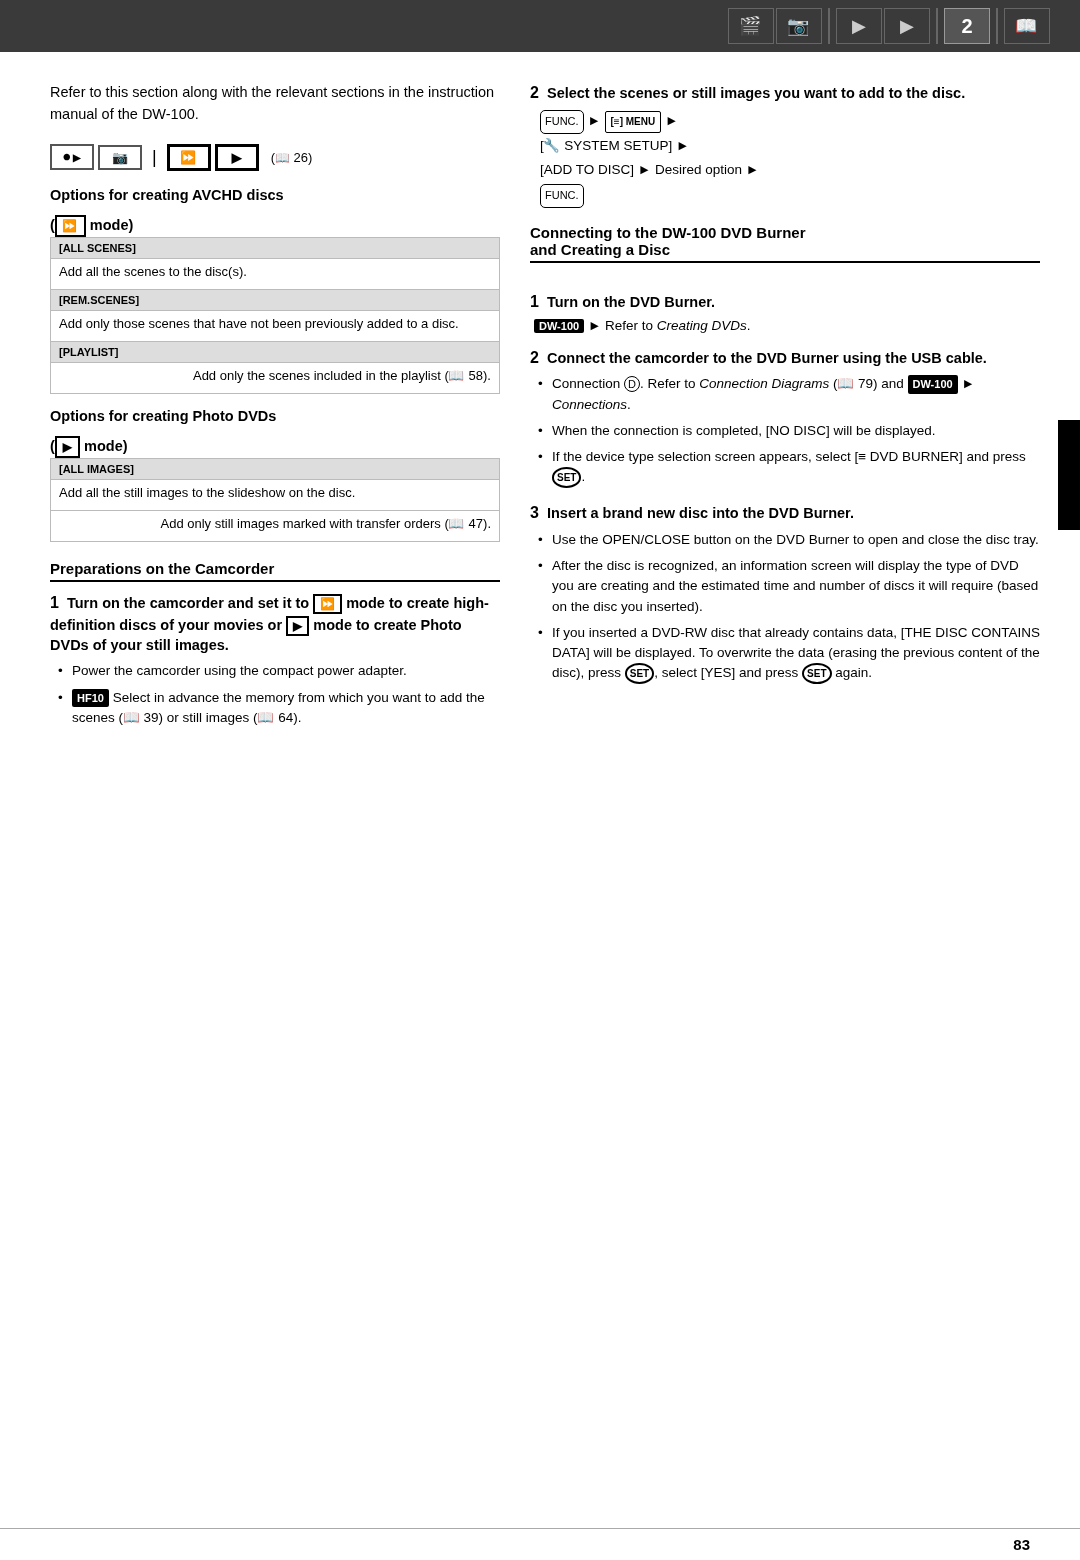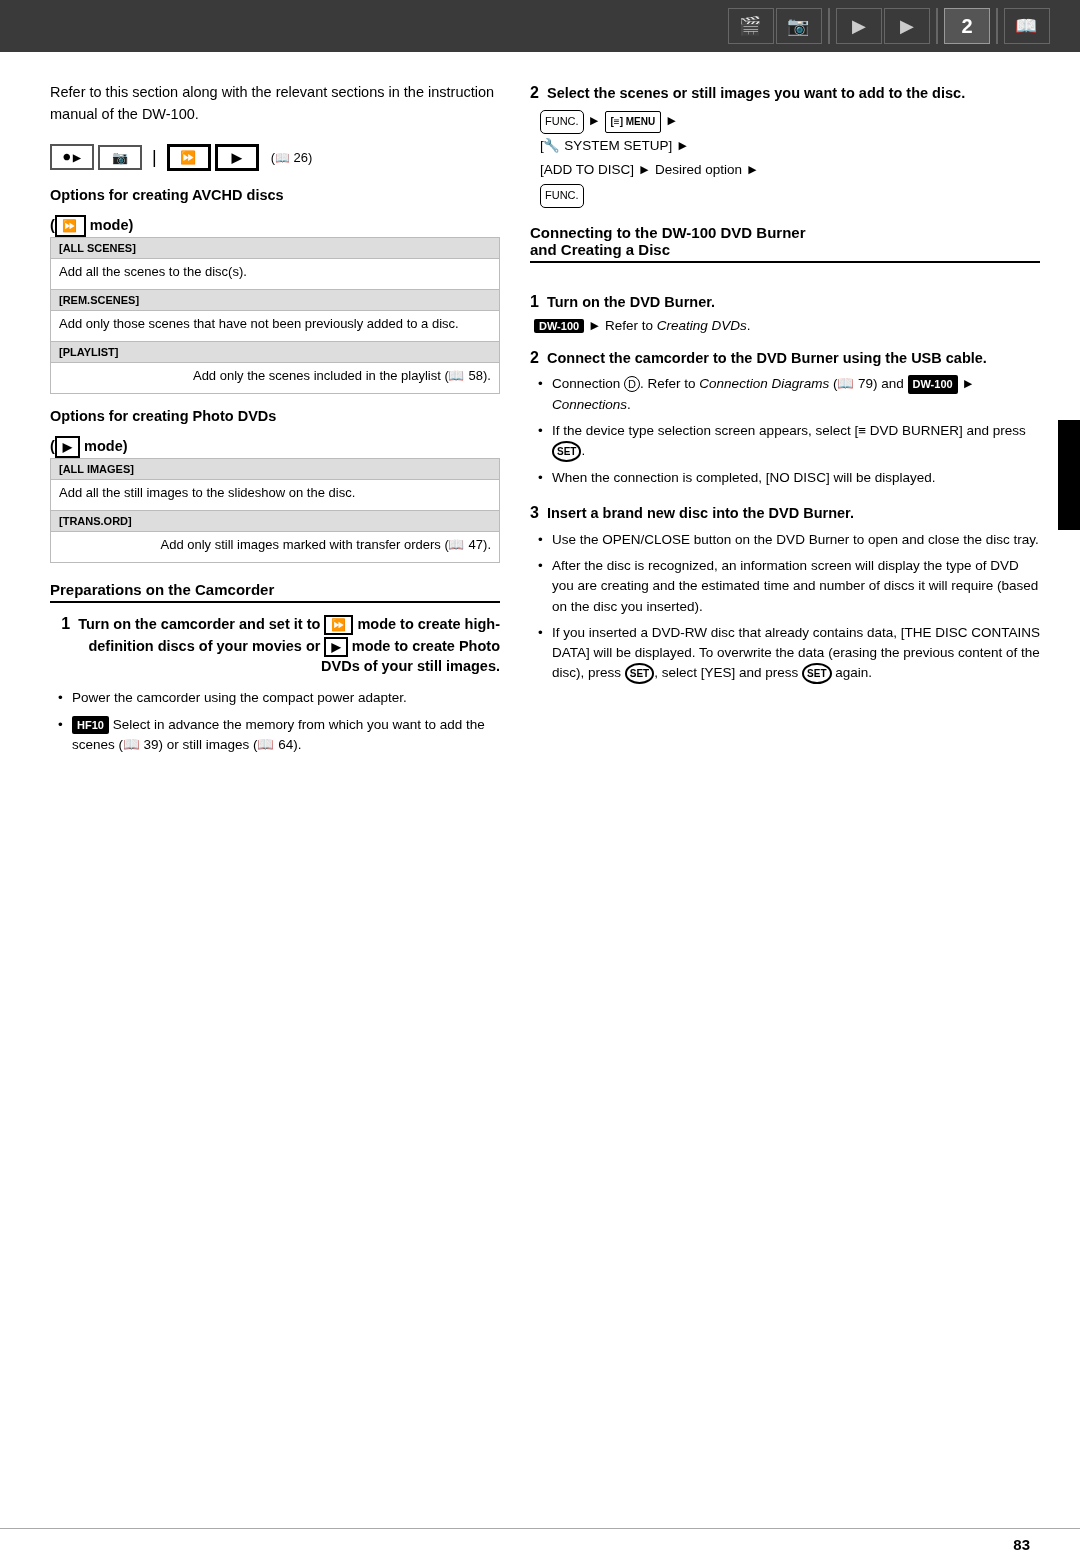--- a/index.html
+++ b/index.html
@@ -147,23 +147,22 @@
       margin-bottom: 10px;
     }
 
     
     .step-block {
       margin-bottom: 12px;
     }
     .step-title {
       font-size: 14.5px;
       font-weight: bold;
-      margin-bottom: 12px;
+      margin-bottom: 6px;
       line-height: 1.4;
-      text-align: right;
     }
     .step-number {
       font-size: 16px;
       font-weight: bold;
     }
     .bullet-list {
       list-style: none;
       margin-left: 8px;
     }
     .bullet-list li {
@@ -346,21 +345,20 @@
     <div class="step-block">
       <div class="section-heading">
         <span>Options for creating Photo DVDs</span>
       </div>
       <div class="section-heading">
         (<span style="border:2px solid #000;padding:2px 6px;font-size:12px;">▶</span> <span>mode</span>)
       </div>
       <div class="options-table">
         <div class="option-row-header">[ALL IMAGES]</div>
         <div class="option-row-desc">Add all the still images to the slideshow on the disc.</div>
-        <div class="option-row-header">[TRANS.ORD]</div>
         <div class="option-row-desc">Add only still images marked with transfer orders (📖 47).</div>
       </div>
     </div>
 
     <div class="prep-heading">Preparations on the Camcorder</div>
 
     <div class="step-block">
       <div class="step-title">
         <span class="step-number">1</span>&nbsp;
         Turn on the camcorder and set it to
@@ -429,24 +427,24 @@
       <ul class="bullet-list">
         <li>
           Connection <span class="circle-d">D</span>. Refer to
           <span class="italic">Connection Diagrams</span>
           (📖 79) and
           <span class="badge">DW-100</span>
           <span> ► </span>
           <span class="italic">Connections</span>.
         </li>
         <li>
+          When the connection is completed, [NO DISC] will be displayed.
+        </li>
+        <li>
           If the device type selection screen appears, select [≡ DVD BURNER] and press <span class="badge-set">SET</span>.
-        </li>
-        <li>
-          When the connection is completed, [NO DISC] will be displayed.
         </li>
       </ul>
     </div>
 
     <div class="right-step-block">
       <div class="right-step-title">
         <span class="step-number">3</span>&nbsp;
         <strong>Insert a brand new disc into the DVD Burner.</strong>
       </div>
       <ul class="bullet-list">

